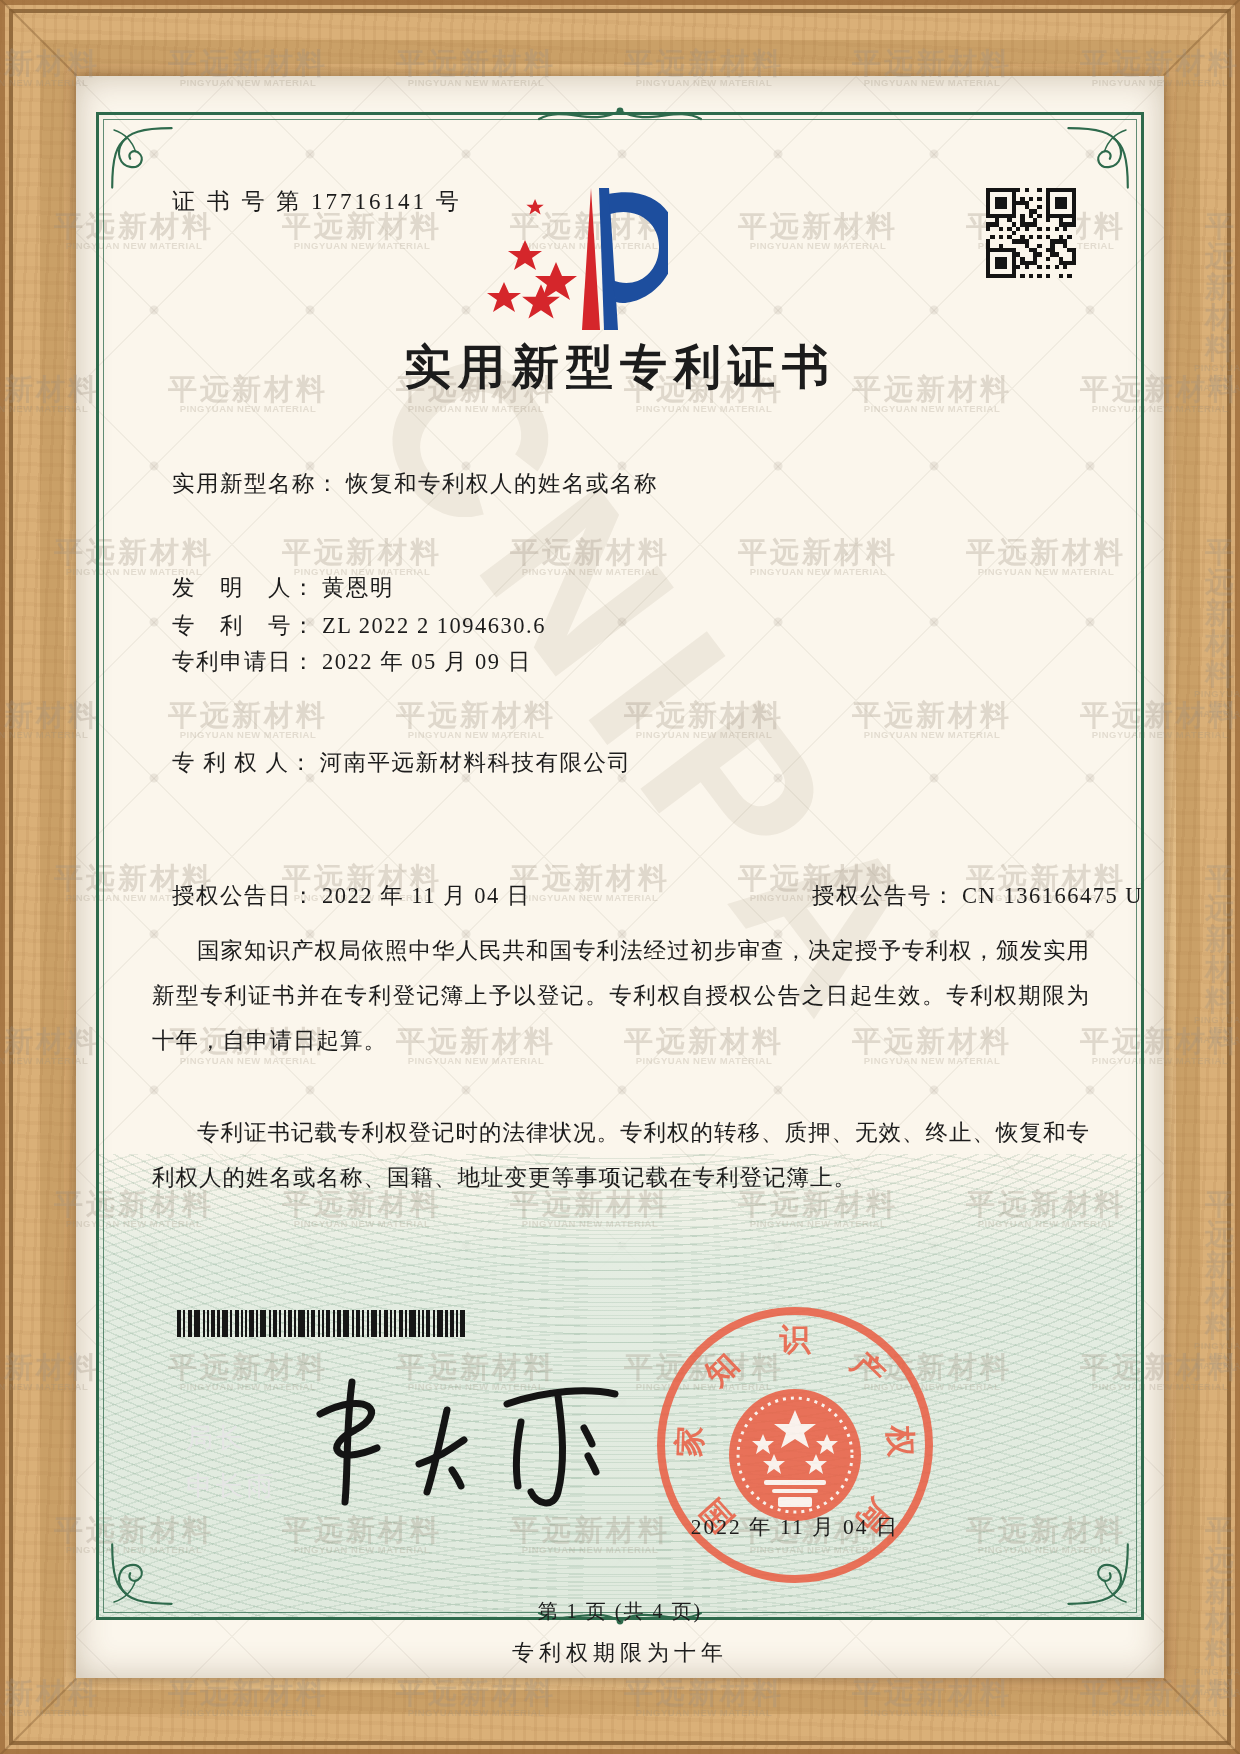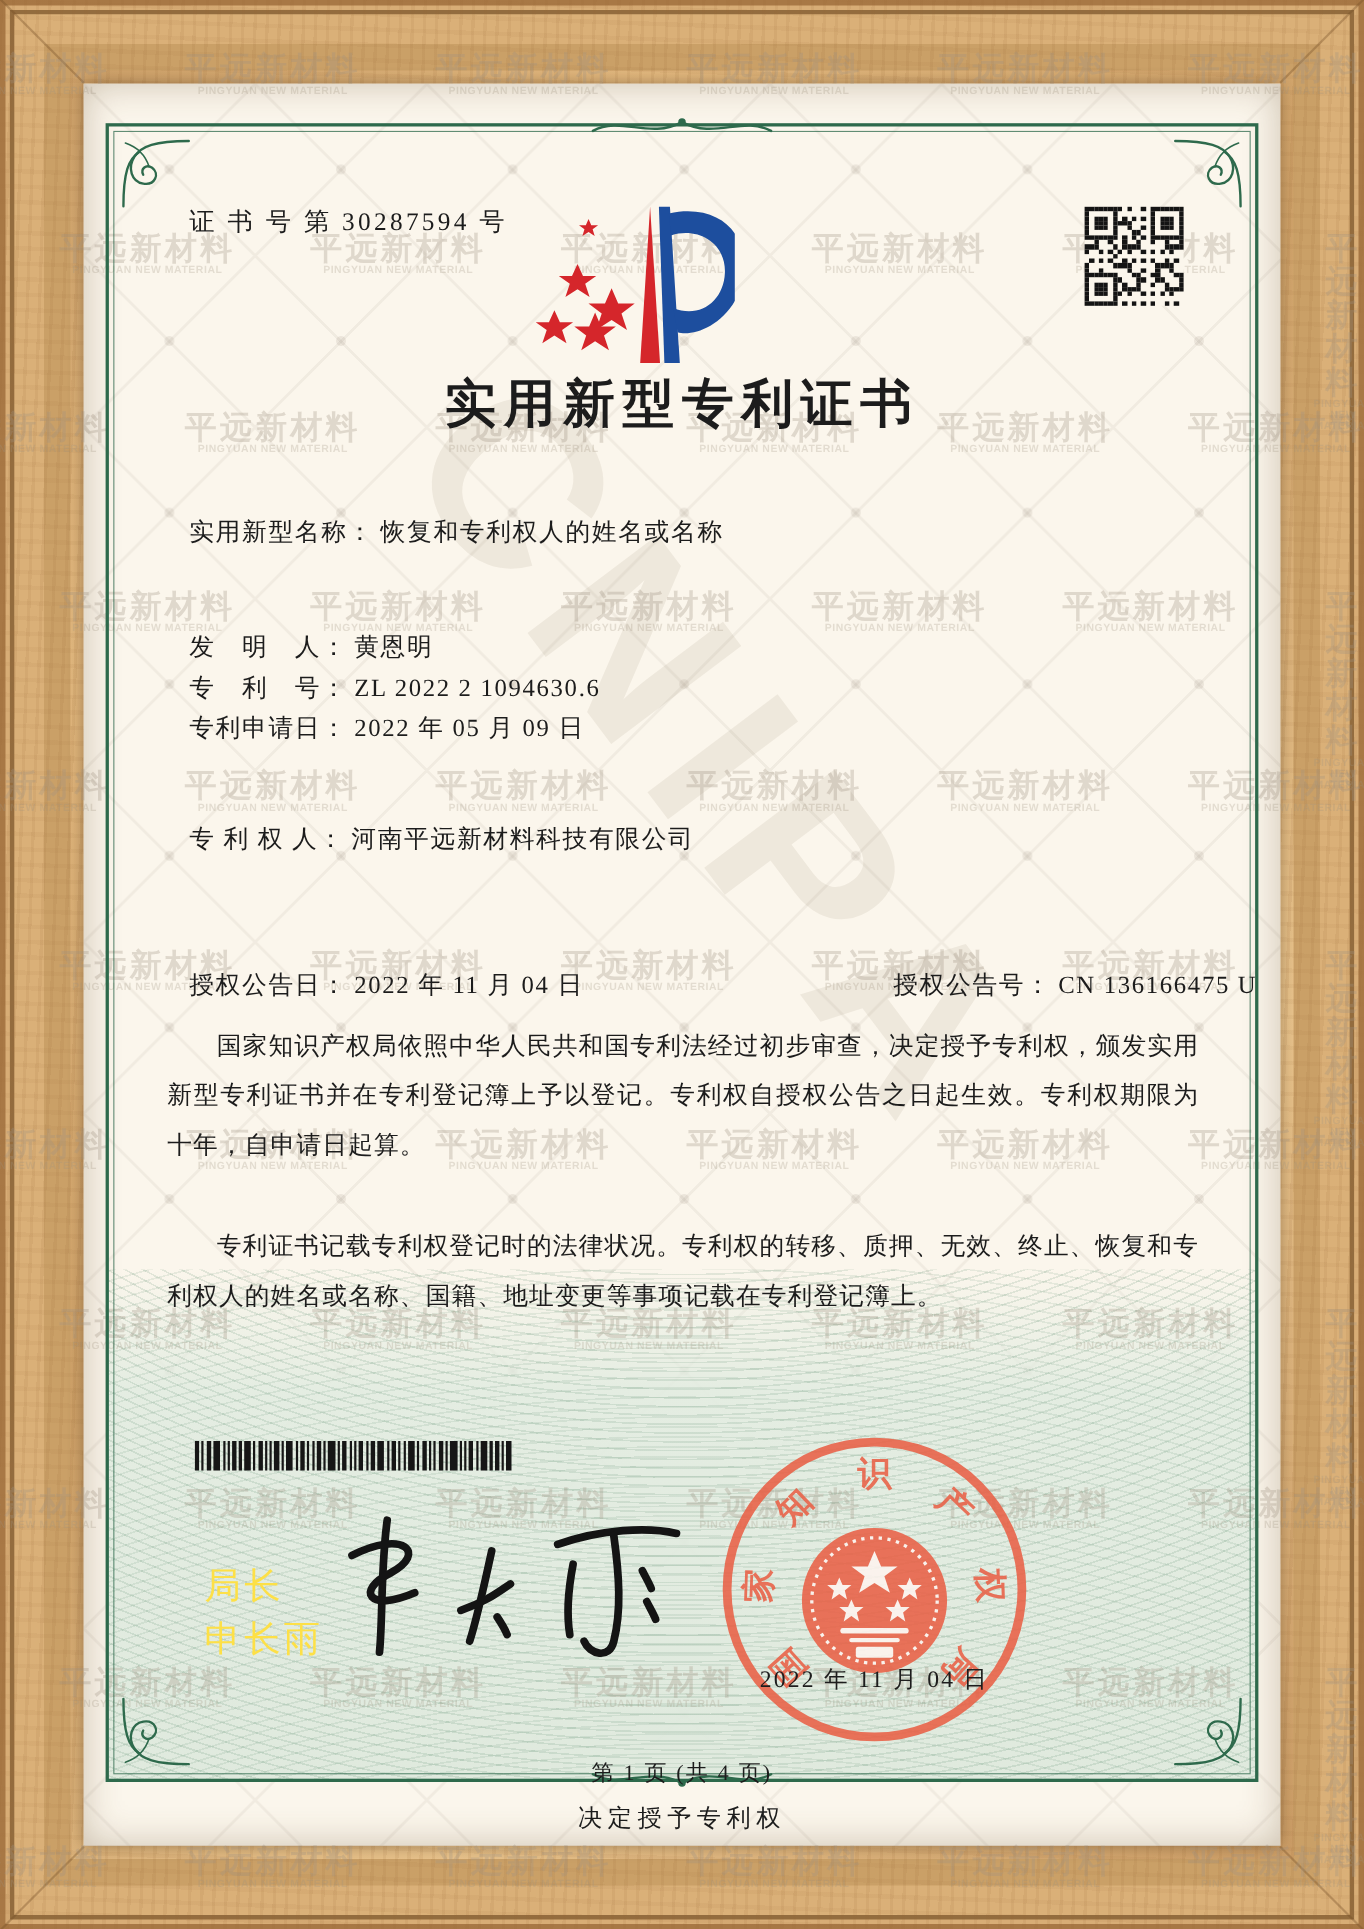--- a/index.html
+++ b/index.html
@@ -56,22 +56,22 @@
       font-size:47px;font-weight:bold;letter-spacing:7px;}
   .row{position:absolute;left:172px;font-size:22.5px;letter-spacing:1.5px;}
   .row .lab{display:inline-block;}
   .row .val{margin-left:6px;}
   .addr-val{display:inline-block;vertical-align:top;width:700px;line-height:36px;}
   .grant2{position:absolute;left:640px;top:0;white-space:nowrap;}
   .body-par{position:absolute;left:152px;width:938px;font-size:22.5px;line-height:45px;
       text-align:justify;text-indent:2em;letter-spacing:1px;}
   .barcode{position:absolute;left:177px;top:1310px;width:318px;height:27px;display:flex;align-items:stretch;overflow:hidden;}
   .barcode i{display:block;background:#161616;}
-  .signer{position:absolute;left:186px;font-size:33px;letter-spacing:3px;
-      font-family:"Liberation Sans","DejaVu Sans",sans-serif;color:#fde047;}
+  .signer{position:absolute;left:186px;font-size:27px;letter-spacing:3px;
+      font-family:"Liberation Sans","DejaVu Sans",sans-serif;color:#e5e5e5;}
   .sig{position:absolute;left:295px;top:1352px;width:340px;height:170px;}
   
   .seal{position:absolute;left:652px;top:1302px;width:286px;height:286px;mix-blend-mode:multiply;opacity:.88;}
   .seal svg{position:absolute;inset:0;}
   .seal-text span{position:absolute;left:50%;top:50%;width:36px;height:36px;margin:-18px 0 0 -18px;
       text-align:center;line-height:36px;font-size:31px;font-weight:bold;color:#e95f45;
       font-family:"Liberation Serif",serif;}
   .seal-date{position:absolute;left:652px;width:286px;top:1512px;text-align:center;
       font-size:21.5px;letter-spacing:2px;color:#1d1d1d;z-index:5;}
   .pfoot{position:absolute;left:96px;right:96px;top:1598px;text-align:center;font-size:20px;letter-spacing:2px;}
@@ -401,21 +401,21 @@
     <div class="cmid" style="bottom:-12px;transform:translateX(-50%) scaleY(-1);">
       <svg viewBox="0 0 170 26" fill="none" stroke="#2e6a4c" stroke-width="2.2" stroke-linecap="round">
         <path d="M4 16 C30 2 55 24 85 8 C115 24 140 2 166 16"></path>
           <circle cx="85" cy="8" r="3.4" fill="#2e6a4c" stroke="none"></circle>
         </svg>
     </div>
   </div>
 
   <div class="content">
 
-    <div class="cert-no">证 书 号 第 30287594 号</div>
+    <div class="cert-no">证 书 号 第 17716141 号</div>
 
     <div class="logo">
       <svg viewBox="0 0 190 158">
         <g fill="#d5262b">
           <polygon points="62,24 66,33 76,33 68,39 71,49 62,43 53,49 56,39 48,33 58,33" transform="scale(0.62) translate(30,10)"></polygon>
           <polygon points="47,62 52,73 64,73 54,80 58,92 47,85 36,92 40,80 30,73 42,73"></polygon>
           <polygon points="78,84 84,98 99,98 87,107 92,122 78,113 64,122 69,107 57,98 72,98"></polygon>
           <polygon points="26,104 31,115 43,115 33,122 37,134 26,127 15,134 19,122 9,115 21,115"></polygon>
           <polygon points="66,132 72,146 87,146 75,155 80,170 66,161 52,170 57,155 45,146 60,146" transform="scale(0.9) translate(4,-14)"></polygon>
           <polygon points="104,152 113,10 122,152"></polygon>
@@ -991,15 +991,15 @@
           <span style="transform: rotate(-44deg) translateY(-105px);">知</span>
           <span style="transform: rotate(0deg) translateY(-105px);">识</span>
           <span style="transform: rotate(44deg) translateY(-105px);">产</span>
           <span style="transform: rotate(88deg) translateY(-105px);">权</span>
           <span style="transform: rotate(132deg) translateY(-105px);">局</span>
         </div>
     </div>
     <div class="seal-date">2022 年 11 月 04 日</div>
 
     <div class="pfoot">第 1 页 (共 4 页)</div>
-    <div class="note">决定授予专利权</div>
+    <div class="note">专利权期限为十年</div>
   </div>
 </div>
 
 </body></html>

